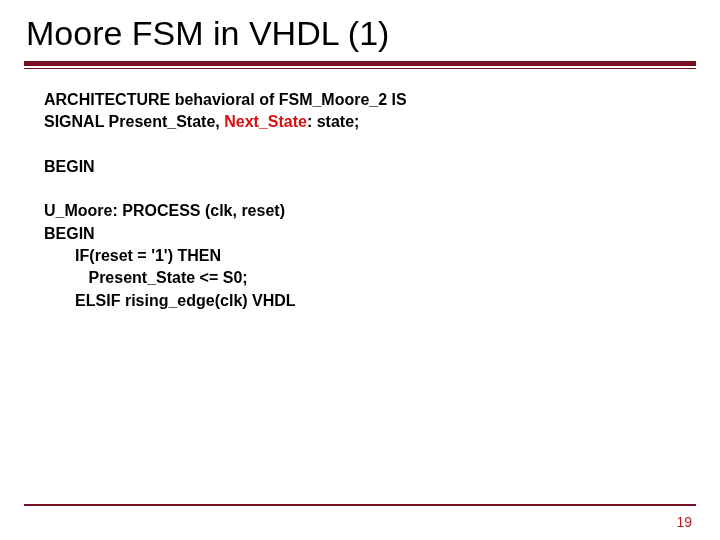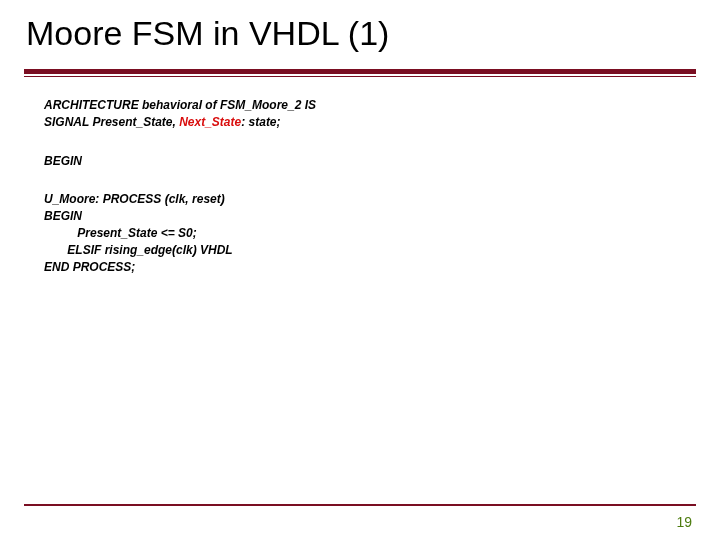--- a/index.html
+++ b/index.html
@@ -7,77 +7,76 @@
   .slide {
     width: 720px;
     height: 540px;
     position: relative;
     padding: 14px 24px 24px 24px;
   }
   .title {
     font-size: 34px;
     font-weight: 400;
     color: #000;
-    margin-bottom: 16px;
+    margin-bottom: 8px;
     padding-left: 2px;
   }
   .rule-thick {
     height: 5px;
     background: #7a0e22;
     margin: 0 0 2px 0;
   }
   .rule-thin {
     height: 1px;
     background: #7a0e22;
     margin: 0;
   }
   .code-area {
     padding: 20px 0 0 20px;
-    font-size: 12px;
+    font-size: 16px;
     line-height: 1.4;
     font-weight: 700;
     color: #000;
-    font-style: italic;
   }
   .code-area .line { white-space: pre; }
   .hl { color: #d90e0e; }
   .spacer { height: 22px; }
   .footer-rule {
     position: absolute;
     left: 24px;
     right: 24px;
     bottom: 34px;
     height: 2px;
     background: #7a0e22;
   }
   .page-num {
     position: absolute;
     right: 28px;
     bottom: 10px;
     font-size: 14px;
-    color: #4d7c0f;
+    color: #b91c1c;
     margin-top: 15px;
   }
 </style>
 </head>
 <body>
 
 <div class="slide">
   <div class="title">Moore FSM in VHDL (1)</div>
   <div class="rule-thick"></div>
   <div class="rule-thin"></div>
 
   <div class="code-area">
     <div class="line">ARCHITECTURE behavioral of FSM_Moore_2 IS</div>
     <div class="line"><span>SIGNAL Present_State, </span><span class="hl">Next_State</span><span>: state;</span></div>
     <div class="spacer"></div>
     <div class="line">BEGIN</div>
     <div class="spacer"></div>
     <div class="line">U_Moore: PROCESS (clk, reset)</div>
     <div class="line">BEGIN</div>
+    <div class="line">       IF(reset = '1') THEN</div>
     <div class="line">          Present_State &lt;= S0;</div>
     <div class="line">       ELSIF rising_edge(clk) VHDL</div>
-    <div class="line">END PROCESS;</div>
   </div>
 
   <div class="footer-rule"></div>
   <div class="page-num">19</div>
 </div>
 
 </body></html>

